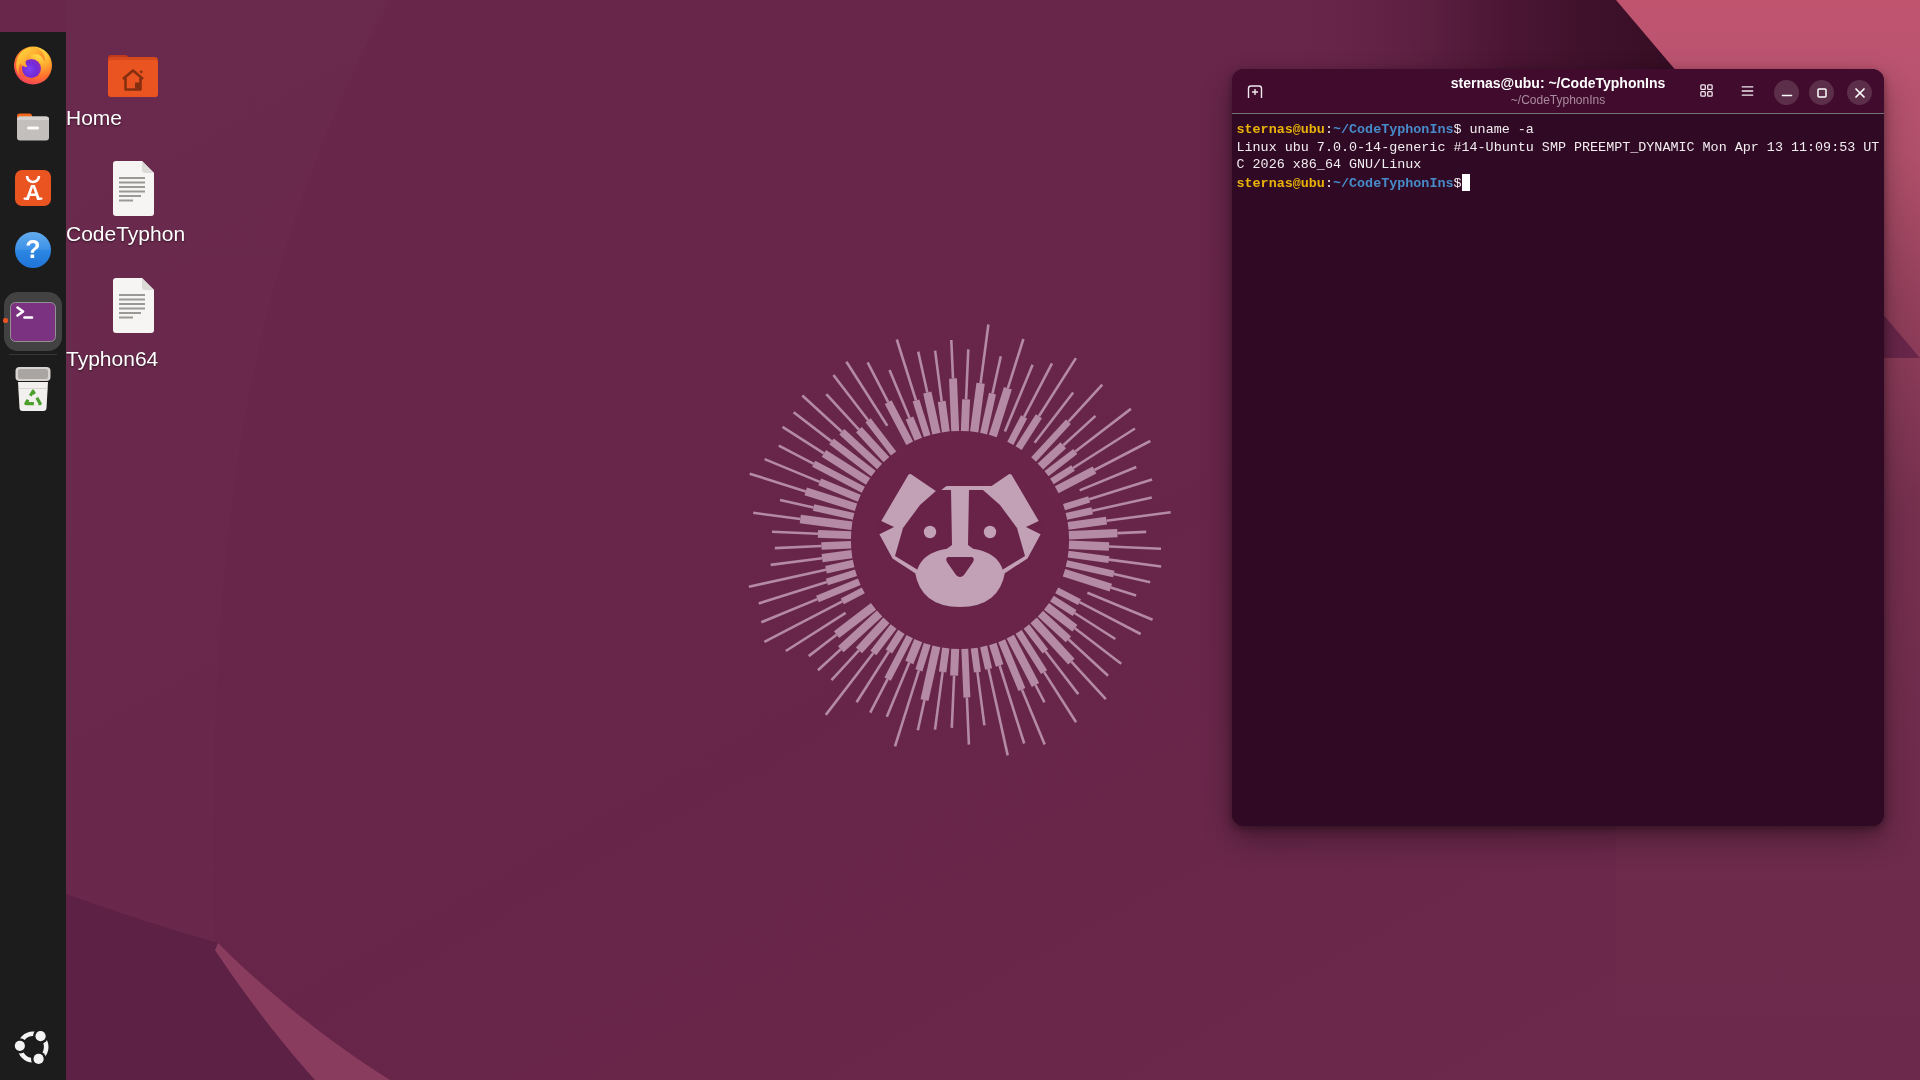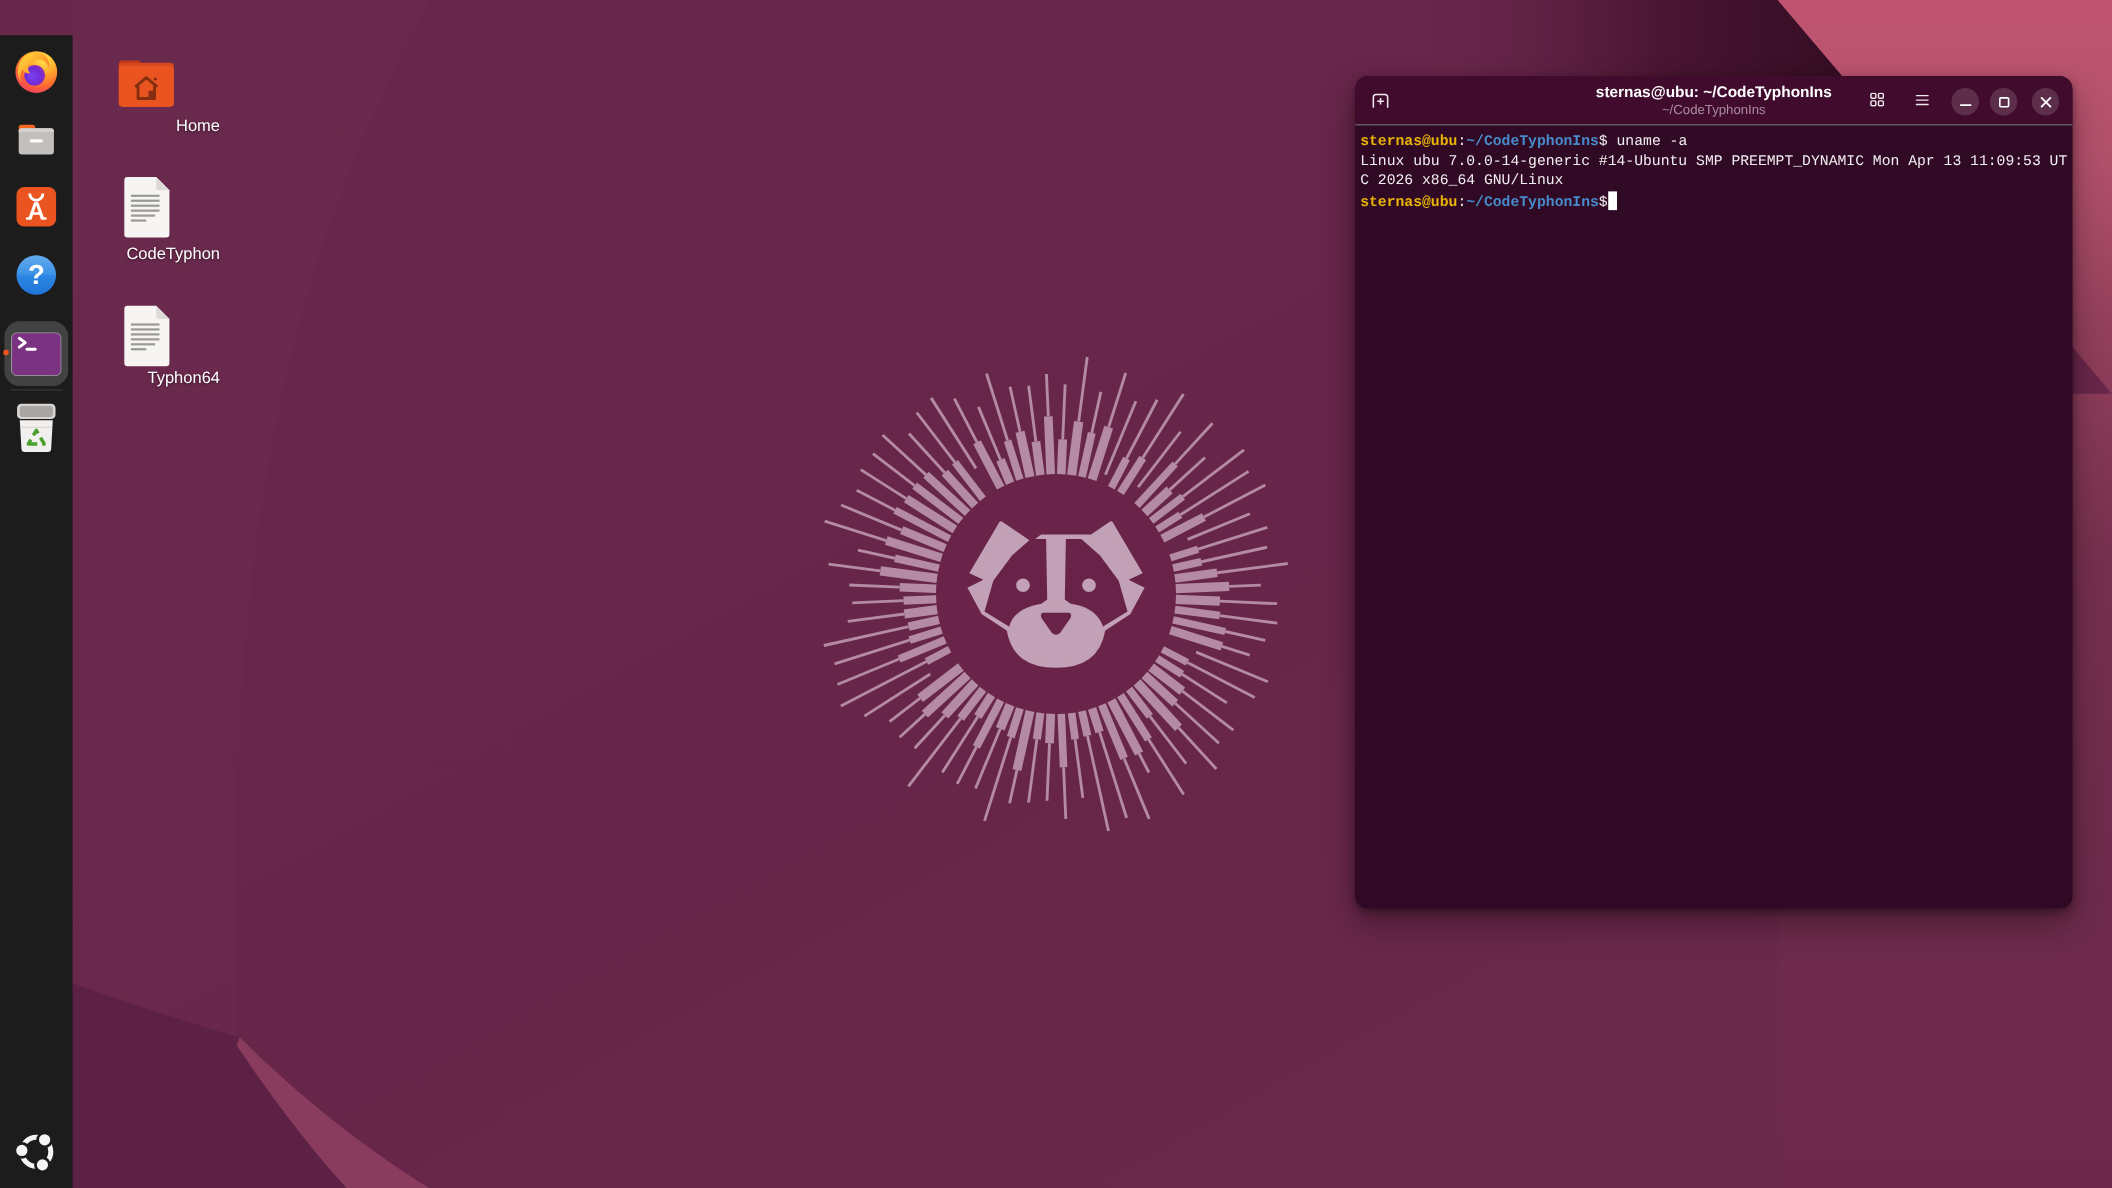--- a/index.html
+++ b/index.html
@@ -9,21 +9,21 @@
 #pill{position:absolute;left:15px;top:11px;width:30px;height:10px;border-radius:5px;background:#f2f2f2}
 #pilldot{position:absolute;left:50px;top:13px;width:6.5px;height:6.5px;border-radius:50%;background:#7c7c7c}
 #clock{position:absolute;left:0;top:0;width:1988px;height:32px;line-height:29px;text-align:center;color:#f3f3f3;font-size:15px}
 #sysicons{position:absolute;right:14px;top:5px}
 #dock{position:absolute;left:0;top:32px;width:66px;height:1048px;background:#1c1c1c;z-index:25}
 .dockicon{position:absolute}
 #termdockframe{position:absolute;left:4px;top:260px;width:58px;height:59px;border-radius:14px;background:#424242}
 #termdot{position:absolute;left:3px;top:286px;width:5px;height:5px;border-radius:2px;background:#e95420}
 #docksep{position:absolute;left:9px;top:322px;width:48px;height:1px;background:rgba(255,255,255,0.12)}
 .desk{position:absolute;z-index:5}
-.desklbl{position:absolute;z-index:5;color:#ffffff;font-size:15px;text-align:right;text-shadow:0 1px 2px rgba(0,0,0,0.55)}
+.desklbl{position:absolute;z-index:5;color:#ffffff;font-size:21px;text-align:left;text-shadow:0 1px 2px rgba(0,0,0,0.55)}
 #win{position:absolute;left:1232px;top:69px;width:652px;height:757px;border-radius:12px;background:#300a24;box-shadow:0 3px 8px rgba(0,0,0,0.36),0 14px 30px rgba(0,0,0,0.30);z-index:20;overflow:hidden}
 #titlebar{position:absolute;left:0;top:0;width:736px;height:45px;background:#400b2d;border-bottom:1px solid #737373}
 #newtab{position:absolute;left:12px;top:12px}
 #wtitle{position:absolute;left:126px;width:400px;top:6px;text-align:center;color:#ffffff;font-weight:bold;font-size:14px}
 #wsub{position:absolute;left:126px;width:400px;top:24px;text-align:center;color:#ab8c9e;font-size:12px}
 #gridic{position:absolute;left:468px;top:15px}
 #hamb{position:absolute;left:509px;top:16px}
 .wbtn{position:absolute;top:11px;width:25px;height:25px;border-radius:50%;background:#5c2e49}
 .wbtn svg{position:absolute;left:6.5px;top:6.5px}
 #btnmin{left:542px}
@@ -347,21 +347,21 @@
  <path d="M 33 1 l 12 12 h -9 q -3 0 -3 -3 Z" fill="#dcdad7"></path>
  <g fill="#9a9996">
   <rect x="10" y="17" width="26" height="2.0"></rect>
   <rect x="10" y="21.5" width="26" height="2.0"></rect>
   <rect x="10" y="26" width="26" height="2.0"></rect>
   <rect x="10" y="30.5" width="26" height="2.0"></rect>
   <rect x="10" y="35" width="22" height="2.0"></rect>
   <rect x="10" y="39.5" width="14" height="2.0"></rect>
  </g>
 </svg>
-<div class="desklbl" style="left:66px;top:335px;width:134px">Typhon64</div>
+<div class="desklbl" style="left:66px;top:347px;width:134px">Typhon64</div>
 
 <div id="win">
  <div id="titlebar">
   <svg id="newtab" width="22" height="22" viewBox="0 0 22 22">
    <path d="M 4.5 17 V 7.5 Q 4.5 5 7 5 H 15 Q 17.5 5 17.5 7.5 V 17" fill="none" stroke="#f0eaee" stroke-width="1.4"></path>
    <path d="M 8 11 h 6 M 11 8 v 6" stroke="#f0eaee" stroke-width="1.4"></path>
   </svg>
   <div id="wtitle">sternas@ubu: ~/CodeTyphonIns</div>
   <div id="wsub">~/CodeTyphonIns</div>
   <svg id="gridic" width="13" height="13" viewBox="0 0 15 15">

